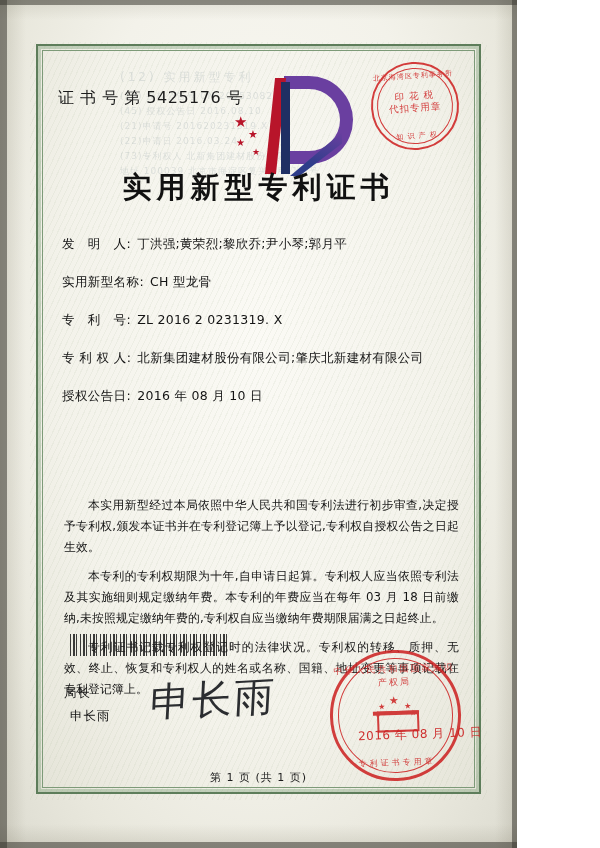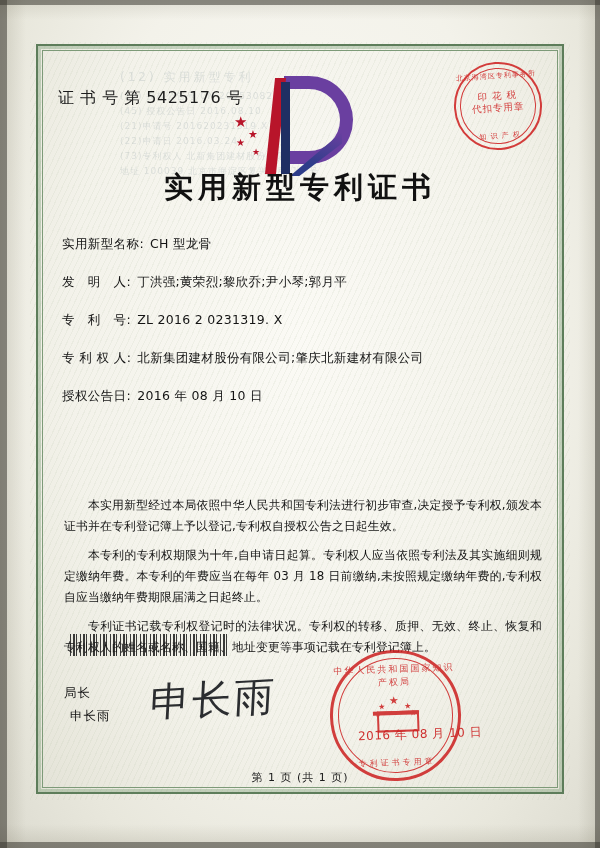--- a/index.html
+++ b/index.html
@@ -5,21 +5,21 @@
   html, body {
     margin: 0;
     padding: 0;
     background: #ffffff;
   }
   body {
     font-family: "DejaVu Sans", "Liberation Sans", sans-serif;
   }
   #page {
     position: relative;
-    width: 600px;
+    width: 517px;
     height: 848px;
     overflow: hidden;
     background: #f4f3ed;
   }
   
   .paper {
     position: absolute;
     inset: 0;
     background:
       radial-gradient(ellipse at 50% 40%, #fbfaf5 0%, #f3f2ea 55%, #e8e7dc 80%, #dcdbd0 100%);
@@ -424,26 +424,26 @@
     <div class="mid">印 花 税<br>代扣专用章</div>
     <div class="bottom-arc">知 识 产 权</div>
   </div>
 
   <div class="cert-no">证 书 号 第 5425176 号</div>
 
   <div class="title">实用新型专利证书</div>
 
   <div class="fields">
     <div class="field-row">
+      <span class="field-label">发　明　人:</span>
+      <span class="field-value">丁洪强;黄荣烈;黎欣乔;尹小琴;郭月平</span>
+    </div>
+    <div class="field-row">
       <span class="field-label">实用新型名称:</span>
       <span class="field-value">CH 型龙骨</span>
-    </div>
-    <div class="field-row">
-      <span class="field-label">发　明　人:</span>
-      <span class="field-value">丁洪强;黄荣烈;黎欣乔;尹小琴;郭月平</span>
     </div>
     <div class="field-row">
       <span class="field-label">专　利　号:</span>
       <span class="field-value">ZL 2016 2 0231319. X</span>
     </div>
     <div class="field-row">
       <span class="field-label">专 利 权 人:</span>
       <span class="field-value">北新集团建材股份有限公司;肇庆北新建材有限公司</span>
     </div>
     <div class="field-row">

